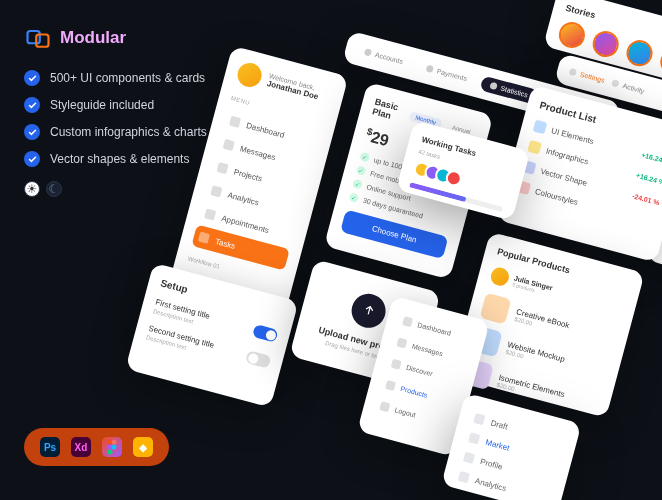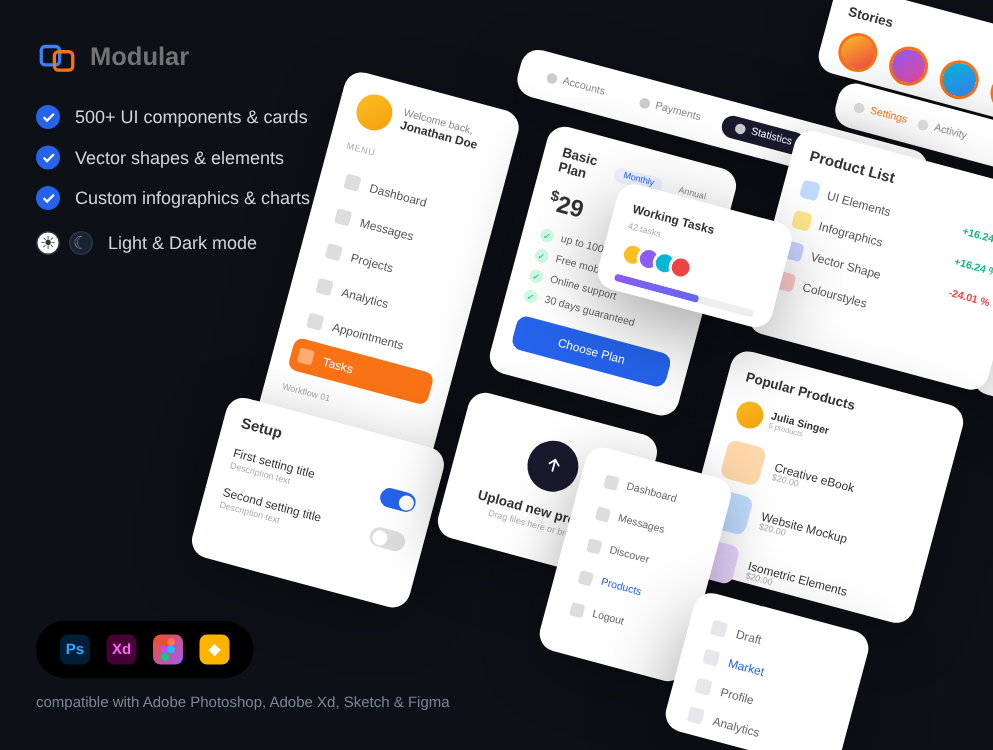--- a/index.html
+++ b/index.html
@@ -1,31 +1,31 @@
 <!DOCTYPE html>
 <html><head>
 <meta charset="utf-8">
 <style>
 *{margin:0;padding:0;box-sizing:border-box;font-family:-apple-system,BlinkMacSystemFont,'Segoe UI',sans-serif}
 body{width:662px;height:500px;background:#0d1117;overflow:hidden;position:relative}
 .left-panel{position:absolute;left:24px;top:24px;width:260px;z-index:10}
 .logo-row{display:flex;align-items:center;gap:8px;margin-bottom:18px}
 .logo-mark{width:28px;height:28px}
-.logo-text{color:#737373;font-size:17px;font-weight:600}
+.logo-text{color:#f0abfc;font-size:17px;font-weight:600}
 .headline{color:#fff;font-size:28px;font-weight:700;line-height:1.2;margin-bottom:20px}
 .feature-list{list-style:none;margin-bottom:14px}
 .feature-list li{display:flex;align-items:center;gap:10px;color:#d0d4dc;font-size:12px;margin-bottom:11px}
 .check-badge{width:16px;height:16px;border-radius:50%;background:#2563eb;display:flex;align-items:center;justify-content:center;flex-shrink:0}
 .check-badge svg{width:9px;height:9px}
 .mode-row{display:flex;align-items:center;gap:10px;color:#d0d4dc;font-size:12px;margin-bottom:0}
 .mode-icons{display:flex;gap:6px}
 .mode-icon{width:16px;height:16px;border-radius:50%;background:#1a2332;display:flex;align-items:center;justify-content:center;color:#7a8599;border:1px solid #2a3547}
 .mode-icon.active{background:#fff;color:#333}
 .compat-block{position:absolute;left:24px;bottom:24px}
-.app-pill{background:#000000;border-radius:24px;padding:9px 16px;display:flex;gap:11px;width:fit-content;margin-bottom:10px}
+.app-pill{background:#c2410c;border-radius:24px;padding:9px 16px;display:flex;gap:11px;width:fit-content;margin-bottom:10px}
 .app-icon{width:20px;height:20px;border-radius:5px;display:flex;align-items:center;justify-content:center;font-size:10px;font-weight:700;color:#fff}
 .ps{background:#001e36;color:#31a8ff}
 .xd{background:#470137;color:#ff61f6}
 .fg{background:linear-gradient(135deg,#f24e1e,#a259ff)}
 .sk{background:#fdb300;color:#fff}
 .compat-text{color:#7a8599;font-size:10px;line-height:1.4}
 .mockups{position:absolute;right:-60px;top:-30px;width:540px;height:600px;transform:rotate(15deg);transform-origin:center}
 .mock-card{position:absolute;background:#fff;border-radius:12px;box-shadow:0 10px 40px rgba(0,0,0,0.3);padding:12px;font-size:9px;color:#333}
 .sidebar-mock{left:0;top:140px;width:120px;height:290px}
 .sidebar-mock .user-row{display:flex;align-items:center;gap:7px;margin-bottom:12px}
@@ -137,56 +137,62 @@
           </svg>
         </span>
         <span>500+ UI components &amp; cards</span>
       </li>
     <li>
         <span class="check-badge">
           <svg viewBox="0 0 12 12">
             <path d="M2 6l2.5 2.5L10 3" stroke="#fff" stroke-width="2" fill="none" stroke-linecap="round"></path>
           </svg>
         </span>
-        <span>Vector shapes &amp; elements</span>
+        <span>Styleguide included</span>
       </li>
     <li>
         <span class="check-badge">
           <svg viewBox="0 0 12 12">
             <path d="M2 6l2.5 2.5L10 3" stroke="#fff" stroke-width="2" fill="none" stroke-linecap="round"></path>
           </svg>
         </span>
         <span>Custom infographics &amp; charts</span>
       </li>
+    <li>
+        <span class="check-badge">
+          <svg viewBox="0 0 12 12">
+            <path d="M2 6l2.5 2.5L10 3" stroke="#fff" stroke-width="2" fill="none" stroke-linecap="round"></path>
+          </svg>
+        </span>
+        <span>Vector shapes &amp; elements</span>
+      </li>
   </ul>
   <div class="mode-row">
     <div class="mode-icons">
       <span class="mode-icon active">☀</span>
       <span class="mode-icon">☾</span>
     </div>
-    <span>Light &amp; Dark mode</span>
   </div>
 </div>
 
 <div class="compat-block">
   <div class="app-pill">
     <span class="app-icon ps">Ps</span>
     <span class="app-icon xd">Xd</span>
     <span class="app-icon fg">
         <svg width="12" height="16" viewBox="0 0 12 16">
           <circle cx="4" cy="3" r="2.5" fill="#f24e1e"></circle>
           <circle cx="8" cy="3" r="2.5" fill="#ff7262"></circle>
           <circle cx="4" cy="8" r="2.5" fill="#a259ff"></circle>
           <circle cx="8" cy="8" r="2.5" fill="#1abcfe"></circle>
           <circle cx="4" cy="13" r="2.5" fill="#0acf83"></circle>
         </svg>
       </span>
     <span class="app-icon sk">◆</span>
   </div>
-  <div class="compat-text">compatible with Adobe Photoshop, Adobe Xd, Sketch &amp; Figma</div>
 </div>
 
 <div class="mockups">
 
   <div class="mock-card stories-mock">
     <div class="title">Stories</div>
     <div class="story-row">
       <span class="story-avatar sa1"></span>
       <span class="story-avatar sa2"></span>
       <span class="story-avatar sa3"></span>

